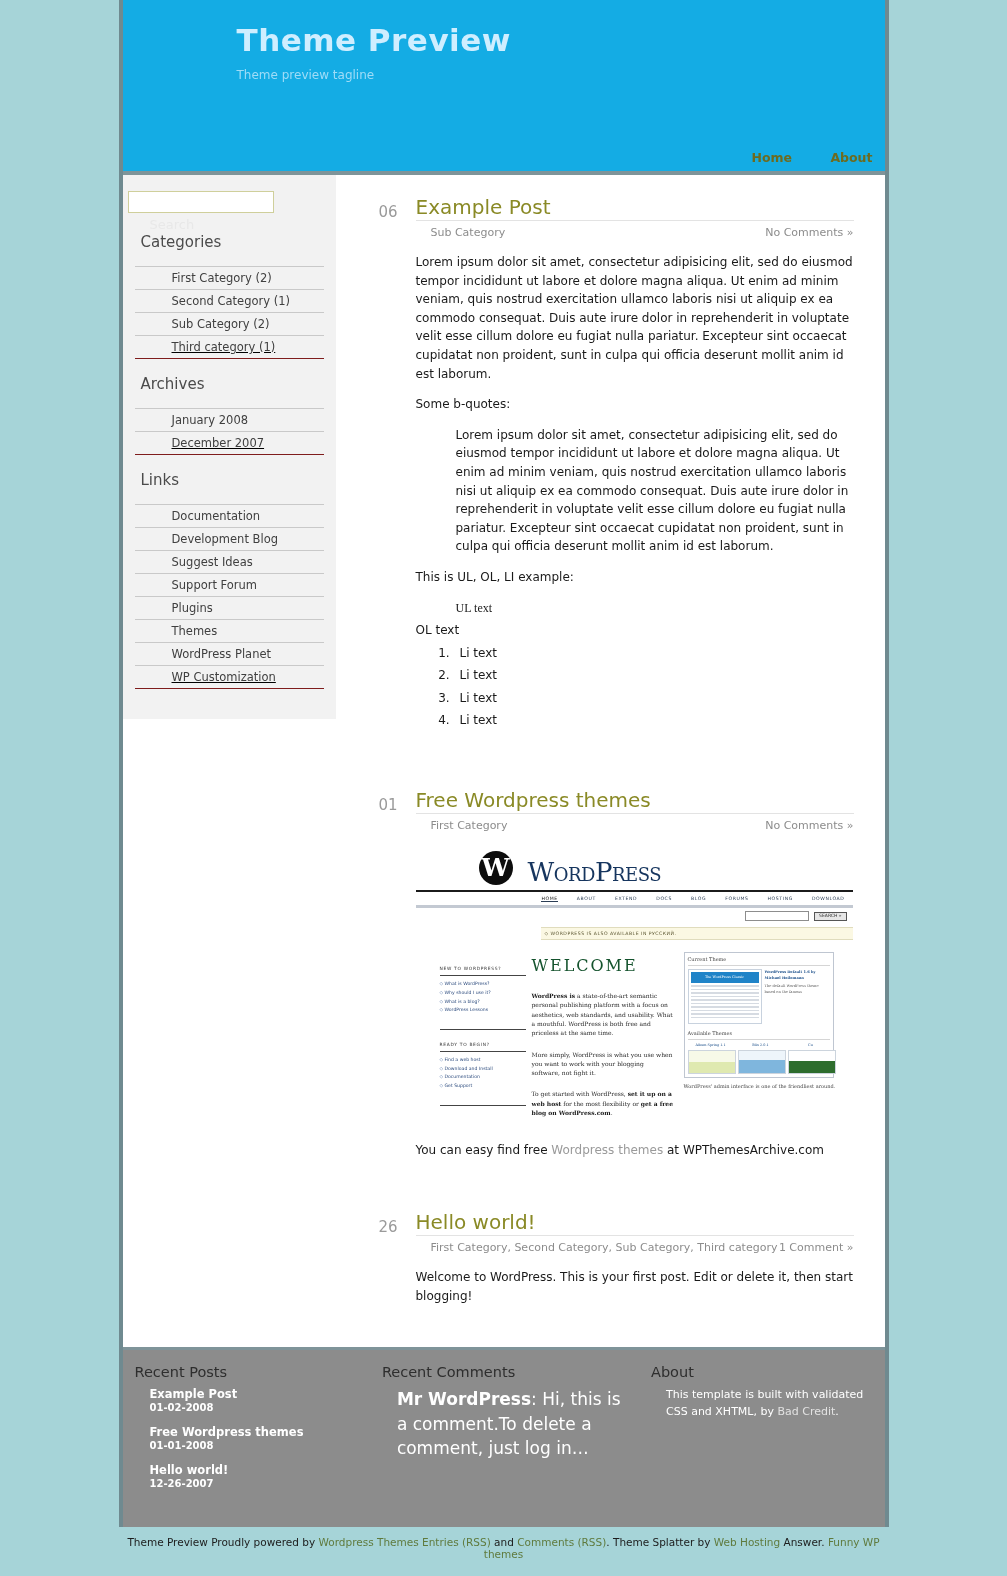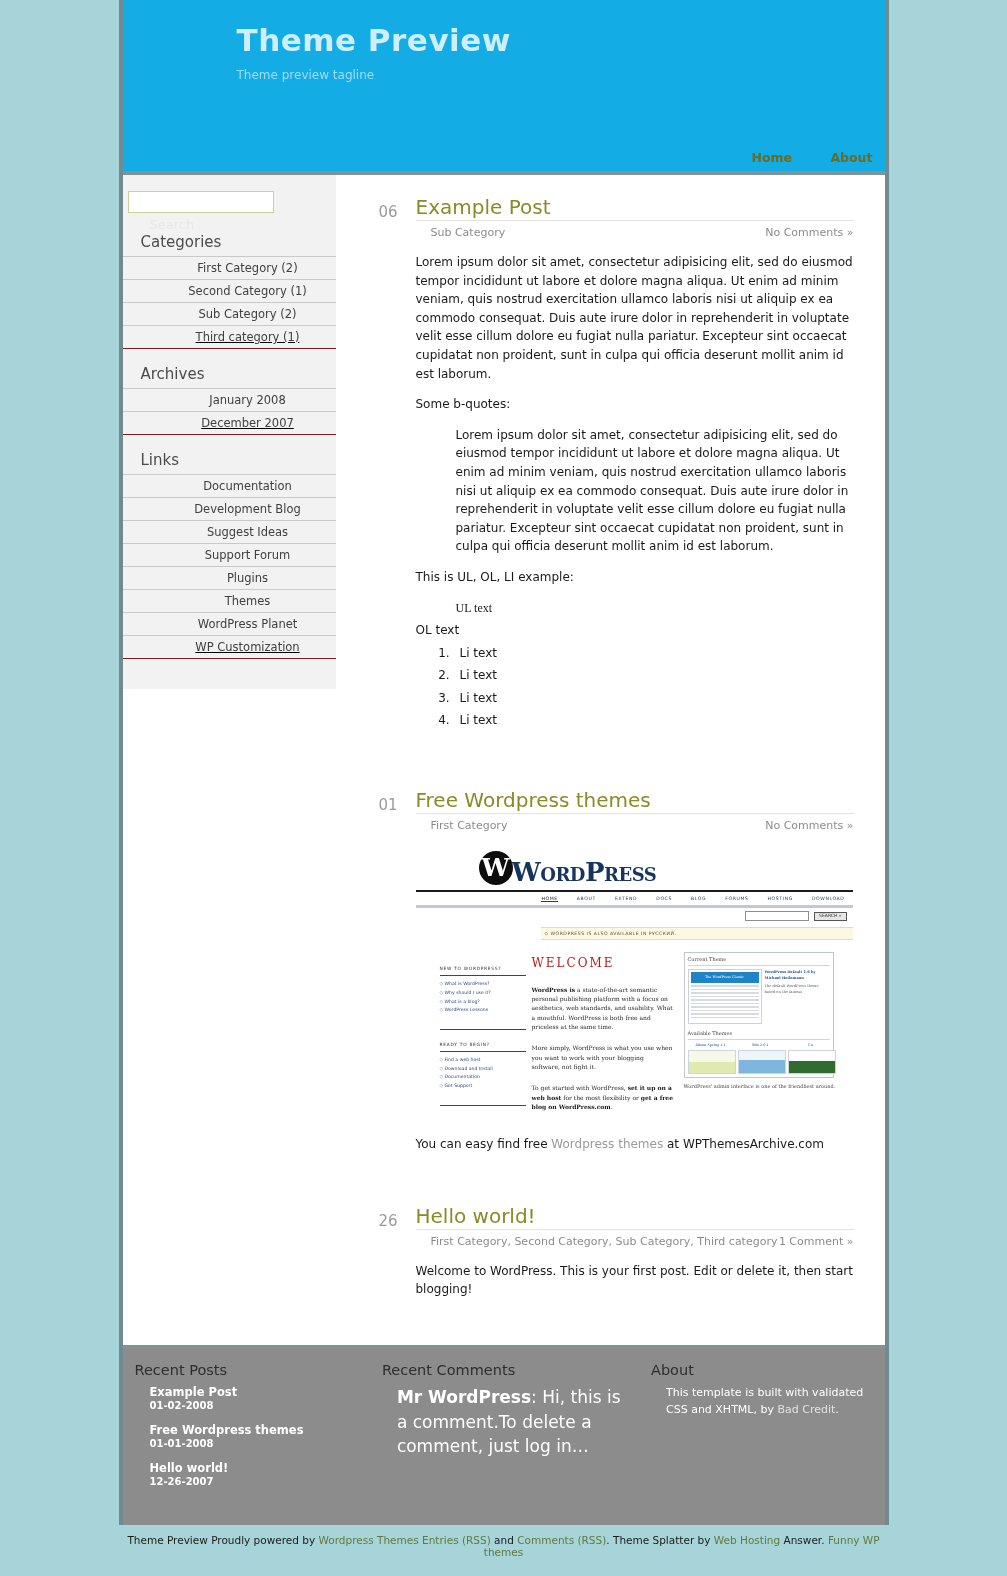--- a/index.html
+++ b/index.html
@@ -102,23 +102,22 @@
   .widget { margin: 0 0 16px 0; }
   .widget-title {
     font-size: 15px;
     color: #4b4b4b;
     font-weight: normal;
     margin: 0 0 2px 18px;
     padding-bottom: 3px;
   }
   .widget ul {
     list-style: none;
-    margin: 0;
+    margin: 12px;
     padding: 0;
-    text-align: center;
   }
   .widget ul li {
     border-top: 1px solid #c9c9c9;
     padding: 4px 0 4px 37px;
     font-size: 11.5px;
   }
   .widget ul li:last-child { border-bottom: 1px solid #7f1d1d; text-decoration: underline; }
   .widget ul li a {
     color: #404040;
     text-decoration: none;
@@ -213,23 +212,23 @@
     background: #0d0d0d;
     color: #fff;
     font-family: "DejaVu Serif", serif;
     font-weight: bold;
     font-size: 25px;
     line-height: 34px;
     text-align: center;
   }
   .wp-wordmark {
     position: absolute;
-    left: 96px; top: 4px;
+    left: 112px; top: 4px;
     font-size: 26px;
-    font-weight: bold;
+    font-weight: normal;
     color: #16355e;
     font-variant: small-caps;
     letter-spacing: -0.5px;
   }
   .wp-nav {
     font-family: "DejaVu Sans", sans-serif;
     font-size: 4.6px;
     letter-spacing: 0.6px;
     color: #2b3d55;
     text-align: right;
@@ -287,23 +286,23 @@
   .wp-side-list {
     list-style: none; margin: 0 0 14px 0; padding: 0;
     font-family: "DejaVu Sans", sans-serif;
     font-size: 4.6px;
     color: #2b4a7d;
     line-height: 1.9;
   }
   .wp-side-list li:before { content: "◇ "; color: #6a86b3; }
   .wp-side-rule { border-bottom: 1px solid #444; margin-bottom: 12px; }
   .wp-welcome {
-    font-size: 12px;
+    font-size: 16px;
     letter-spacing: 2px;
-    color: #b91c1c;
+    color: #14532d;
     margin: 0 0 6px 0;
   }
   .wp-para {
     font-size: 6px;
     line-height: 1.55;
     margin: 0 0 6px 0;
     color: #2a2a2a;
   }
   .wp-para b { color: #1a1a1a; }
   .wp-thumbbox {

